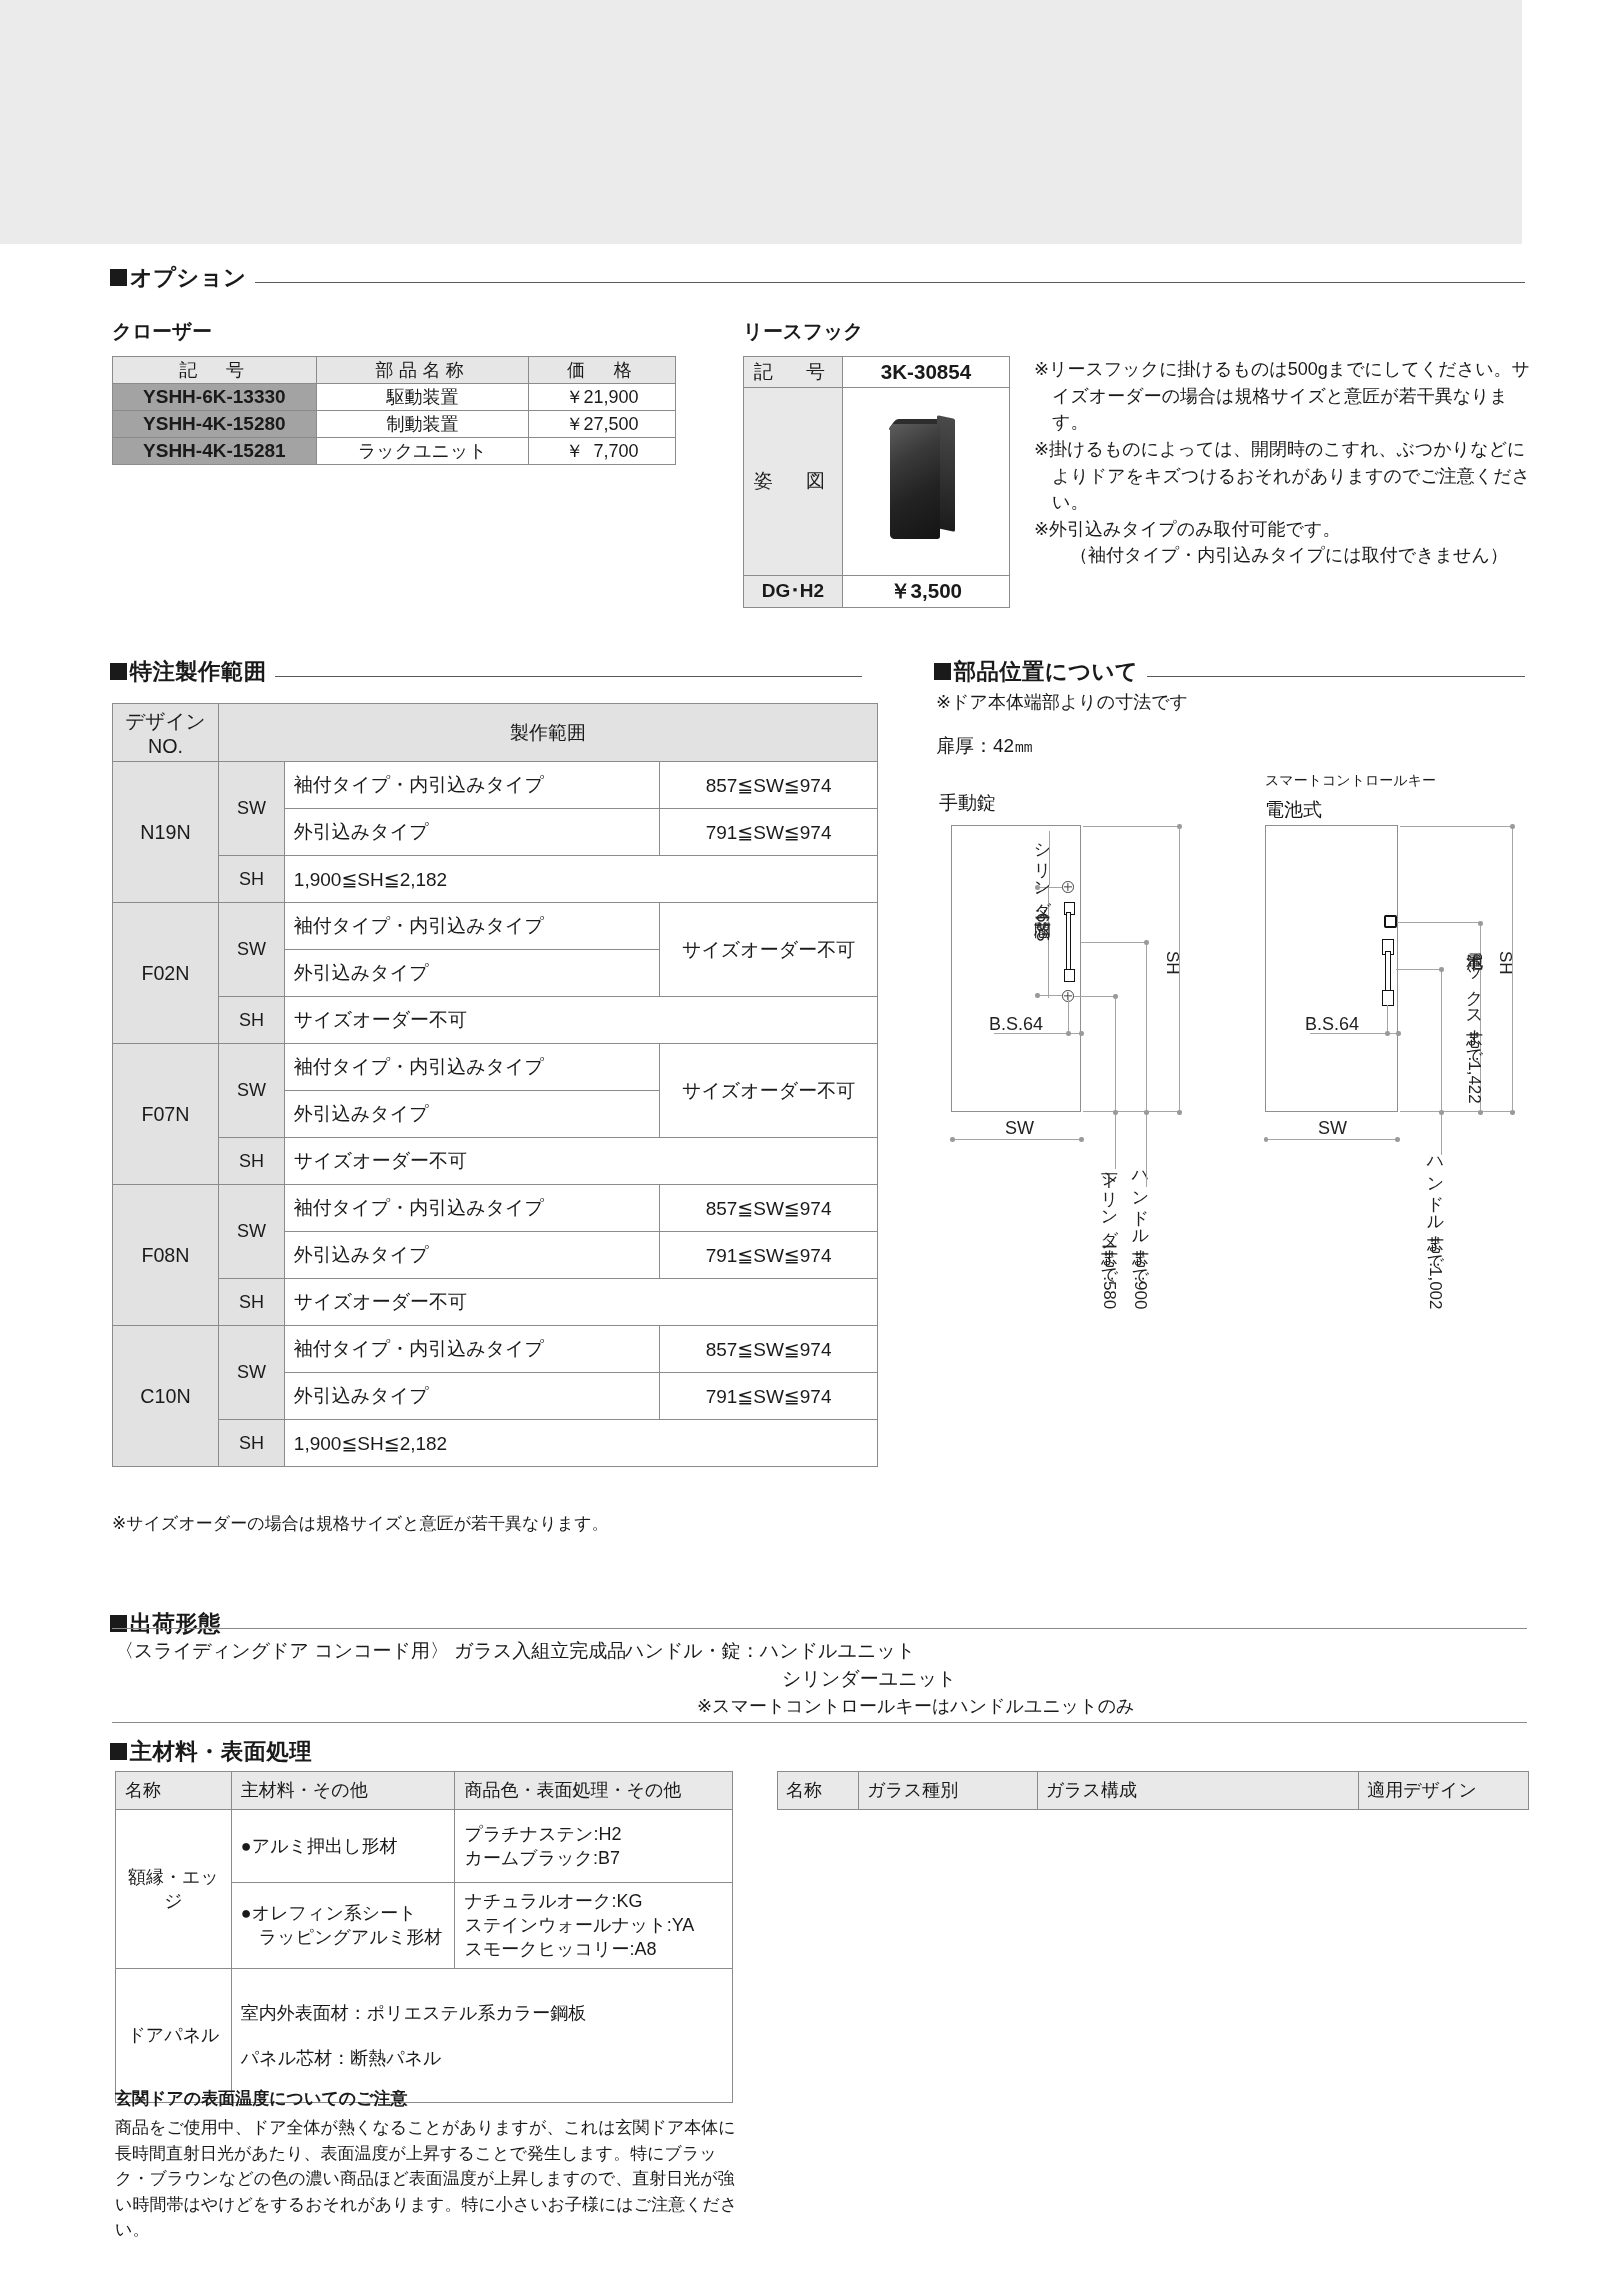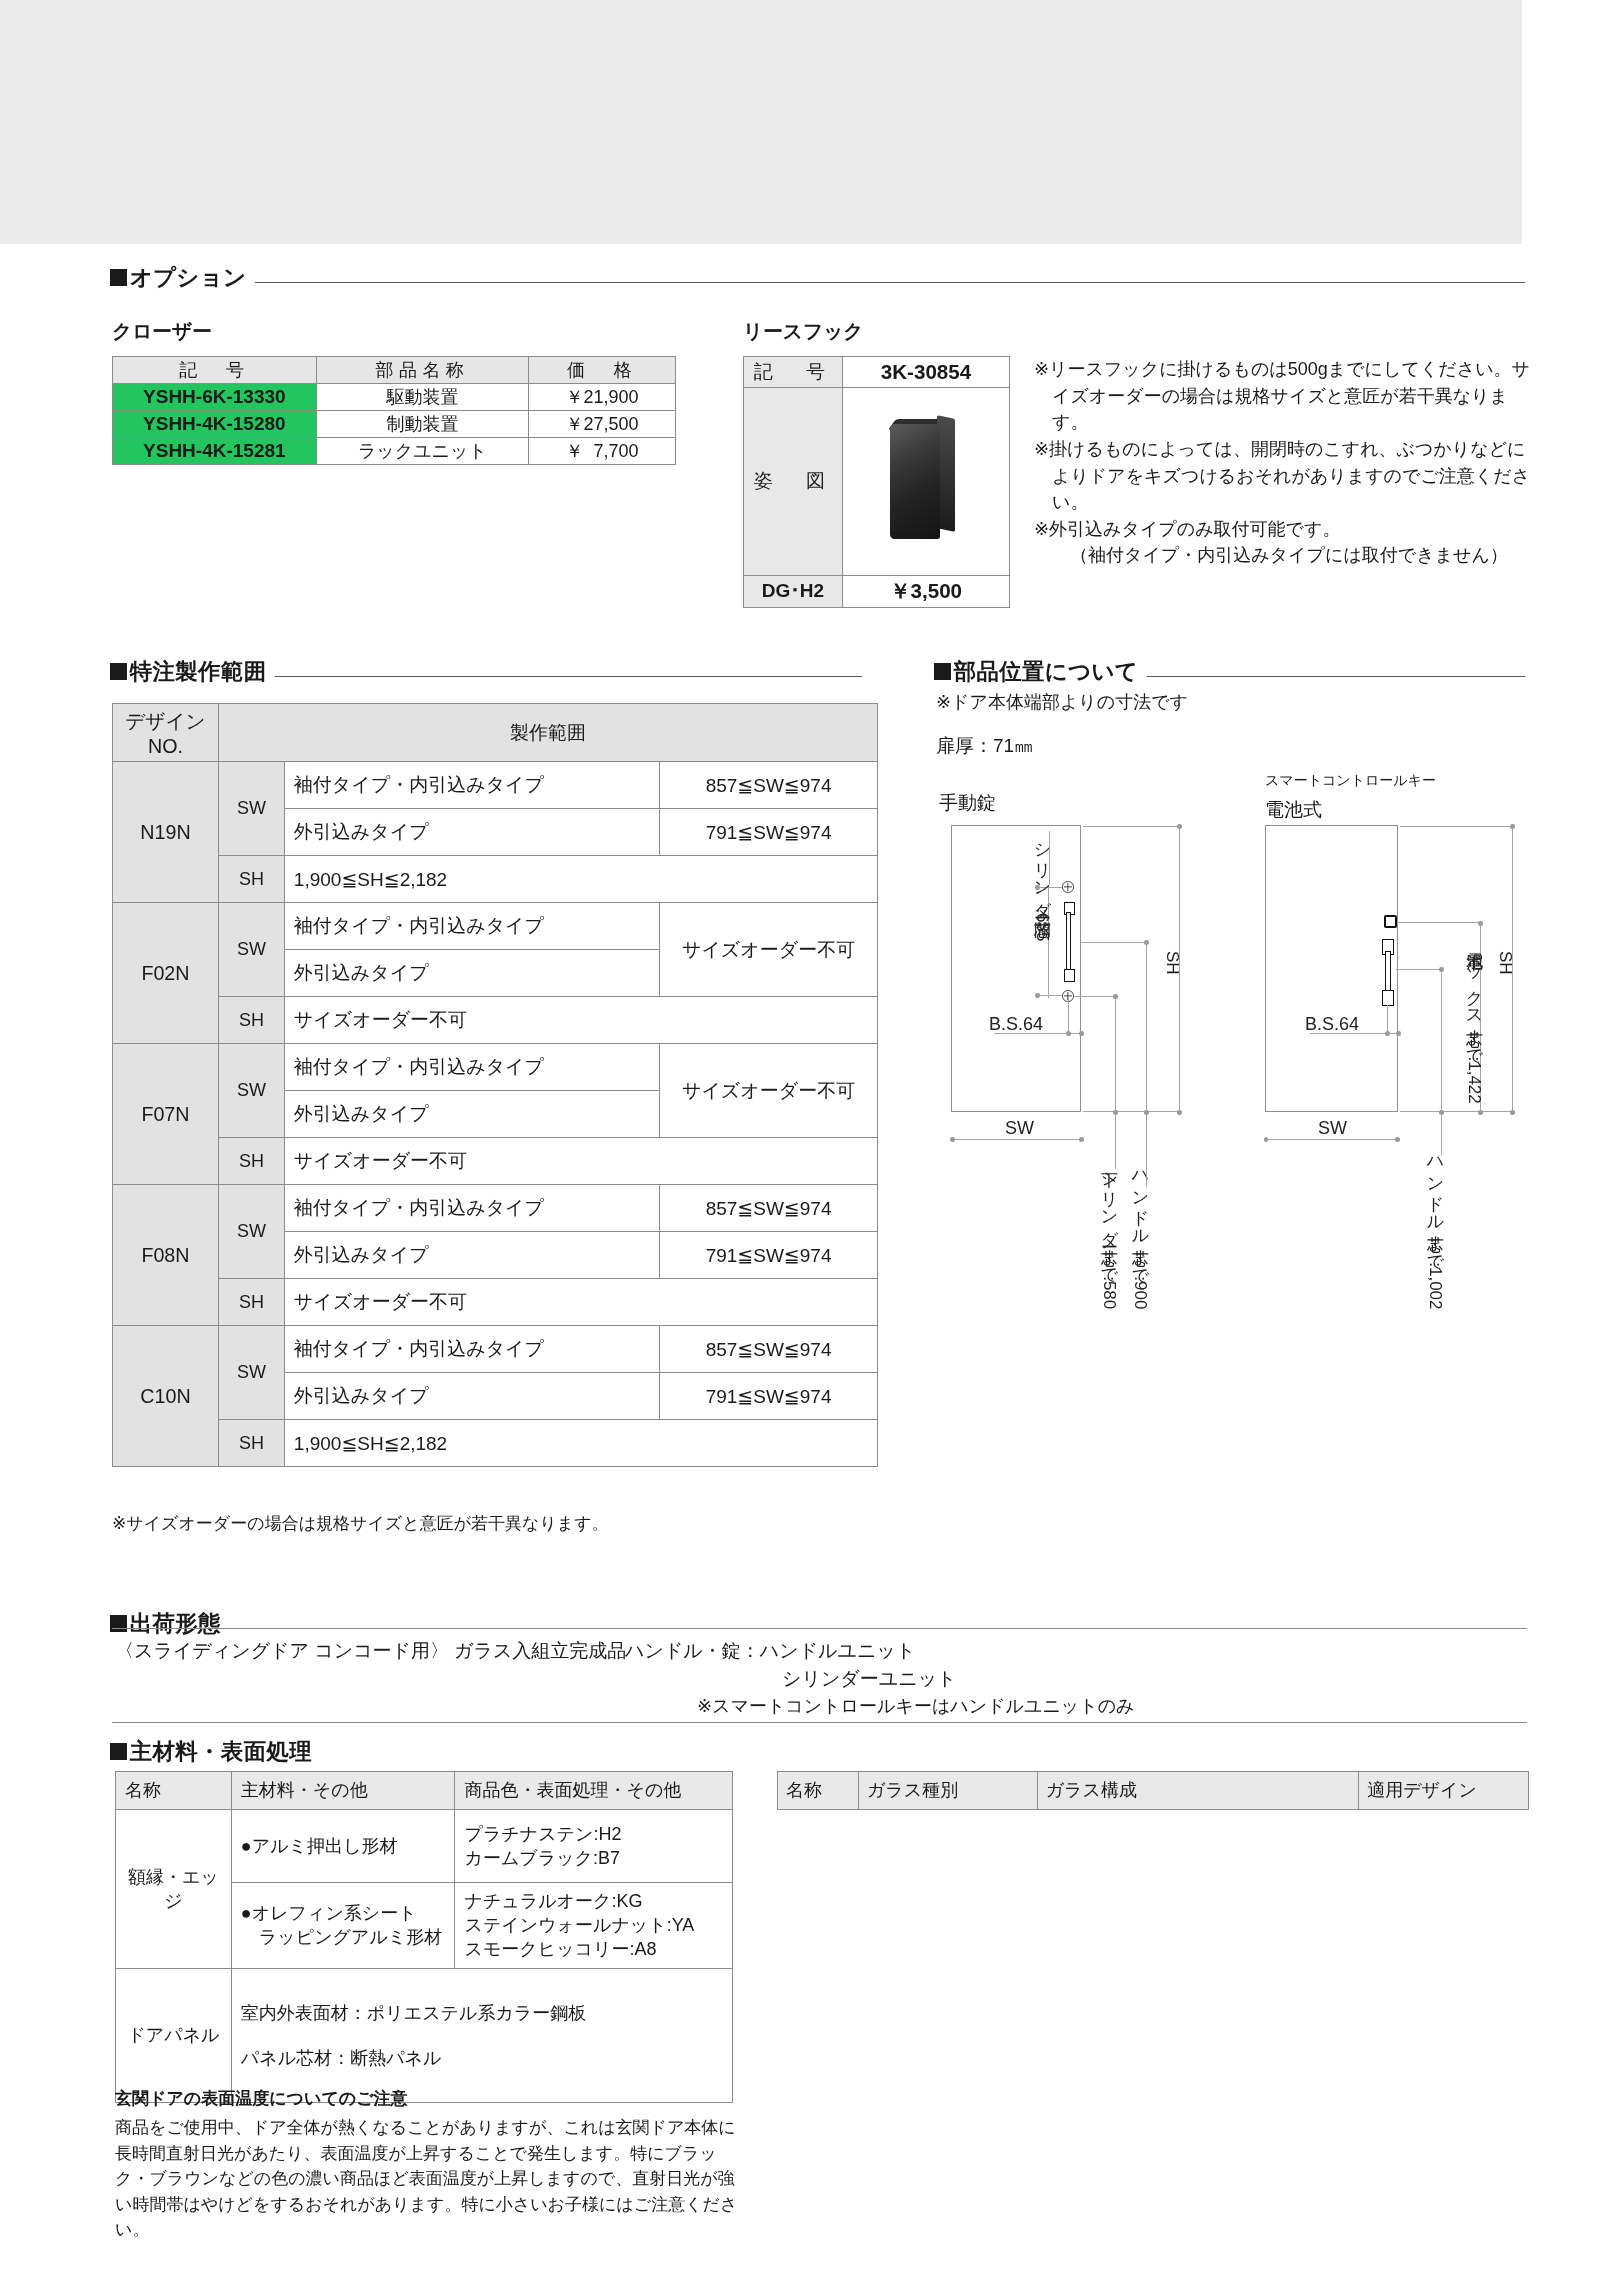--- a/index.html
+++ b/index.html
@@ -26,21 +26,21 @@
 
   
   table { border-collapse:collapse; }
   .tb td, .tb th { border:0.9px solid #8b8b8b; font-weight:normal; }
   .ctr { text-align:center; }
 
   
   .closer { width:564px; font-size:18px; }
   .closer td { height:27px; padding:0.9px 5.4px; }
   .closer .hrow td { background:#e6e6e6; text-align:center; letter-spacing:5.4px; font-size:18px; }
-  .closer .c1 { width:204px; text-align:center; font-weight:bold; background:#22c55e; font-size:19px; }
+  .closer .c1 { width:204px; text-align:center; font-weight:bold; background:#a3a3a3; font-size:19px; }
   .closer .c2 { width:213px; text-align:center; }
   .closer .c3 { width:147px; text-align:center; }
 
   
   .hook { width:267px; font-size:19px; }
   .hook td { padding:1.8px 3.6px; }
   .hook .lab { width:99px; background:#e8e8e8; text-align:center; letter-spacing:7.2px; }
   .hook .lab.b { font-weight:bold; letter-spacing:0; }
   .hook .val { text-align:center; font-weight:bold; font-size:20.6px; }
   .hook .fig { height:188px; text-align:center; vertical-align:middle; }
@@ -262,21 +262,21 @@
 
   <div class="note-small" style="position:absolute; left:112px; top:1512px;">※サイズオーダーの場合は規格サイズと意匠が若干異なります。</div>
 
   <div class="sec-head" style="position:absolute; left:934px; top:656px; width:591px;">
     <span class="sq"></span>
     <span class="tx">部品位置について</span>
     <span class="rule"></span>
   </div>
 
   <div style="position:absolute; left:936px; top:690px; font-size:18px;">※ドア本体端部よりの寸法です</div>
-  <div style="position:absolute; left:936px; top:733px; font-size:19px;">扉厚：71㎜</div>
+  <div style="position:absolute; left:936px; top:733px; font-size:19px;">扉厚：42㎜</div>
 
   <div style="position:absolute; left:939px; top:790px; font-size:19px;">手動錠</div>
   <div style="position:absolute; left:1265px; top:772px; font-size:14px;">スマートコントロールキー</div>
   <div style="position:absolute; left:1265px; top:797px; font-size:19px;">電池式</div>
 
   <div class="diag" style="position:absolute; left:931px; top:806px; width:322px; height:591px;">
     <div class="door-rect" style="left:19.7px; top:19px; width:130px; height:287px;"></div>
 
     <div class="handle-cap" style="left:133px; top:96px; width:10.7px; height:12.5px;"></div>
     <div class="handle-bar" style="left:135px; top:106px; width:5.4px; height:61px;"></div>

